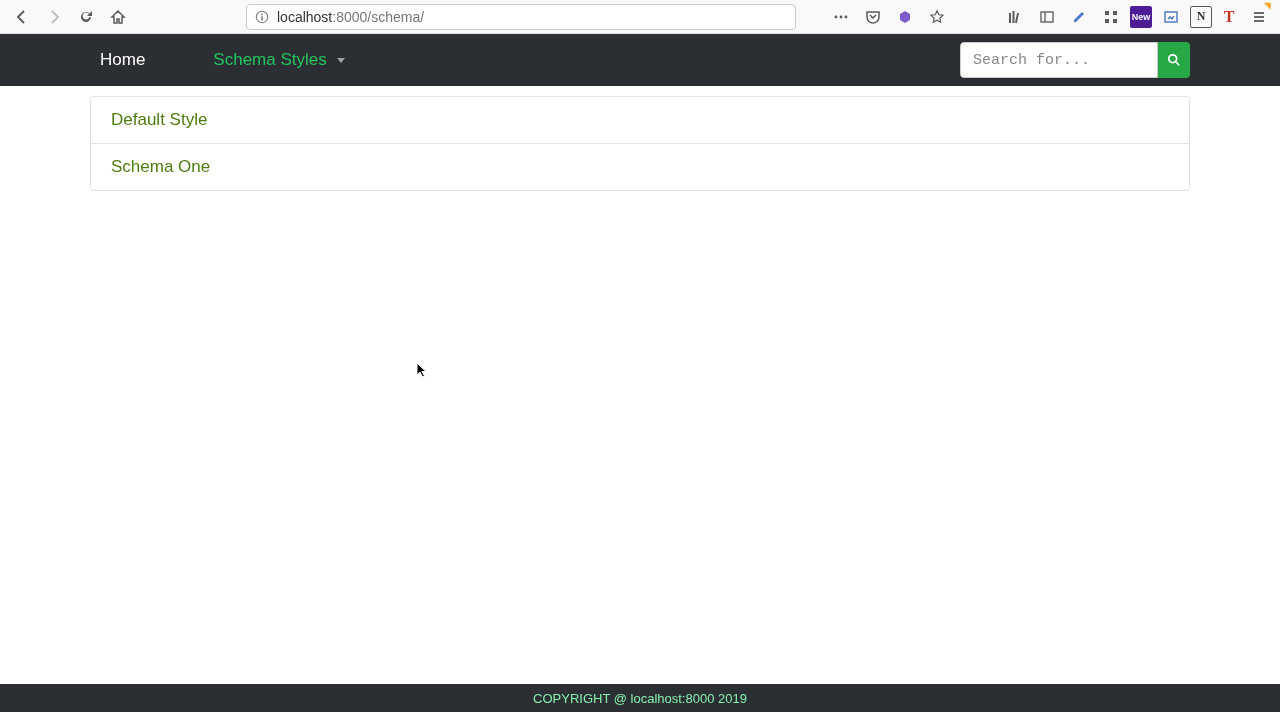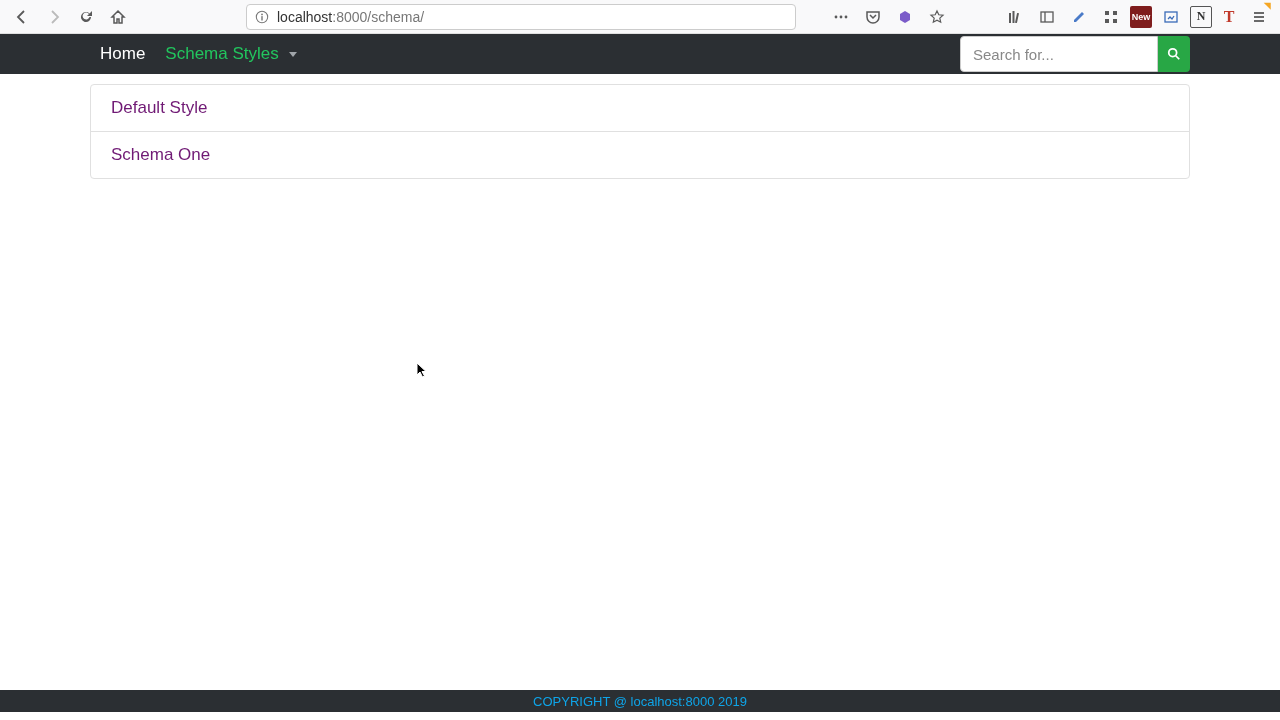--- a/index.html
+++ b/index.html
@@ -9,45 +9,45 @@
     .browser-chrome { height: 34px; background: #f9f9fa; border-bottom: 1px solid #e0e0e0; display: flex; align-items: center; padding: 0 8px; gap: 4px; }
     .chrome-btn { width: 28px; height: 28px; display: flex; align-items: center; justify-content: center; border-radius: 4px; color: #5a5a5a; cursor: pointer; }
     .chrome-btn.disabled { color: #bbb; }
     .chrome-btn svg { width: 16px; height: 16px; }
     .chrome-urlbar { flex: 0 0 550px; height: 26px; background: #fff; border: 1px solid #ccc; border-radius: 4px; margin-left: 110px; display: flex; align-items: center; padding: 0 8px; gap: 8px; color: #555; font-size: 14px; }
     .chrome-urlbar .host { color: #333; }
     .chrome-urlbar .path { color: #777; }
     .chrome-right { margin-left: auto; display: flex; align-items: center; gap: 6px; }
     .chrome-right .chrome-btn { width: 26px; height: 26px; }
     .ext-icon { width: 22px; height: 22px; display: flex; align-items: center; justify-content: center; font-size: 12px; font-weight: bold; border-radius: 2px; }
-    .ext-new { background: #7f1d1d; color: #fff; font-size: 9px; padding: 1px 2px; }
+    .ext-new { background: #4c1d95; color: #fff; font-size: 9px; padding: 1px 2px; }
     .ext-n { border: 1px solid #555; color: #333; font-family: serif; }
     .ext-t { color: #c0392b; font-family: serif; font-size: 16px; }
     .ext-menu { position: relative; }
     .ext-menu::after { content: ''; position: absolute; top: -2px; right: -2px; width: 0; height: 0; border-left: 5px solid transparent; border-right: 5px solid transparent; border-bottom: 5px solid #f5a623; transform: rotate(45deg); }
 
     
-    .navbar { height: 40px; background: #2b2f33; display: flex; align-items: center; padding: 0 90px; }
+    .navbar { height: 52px; background: #2b2f33; display: flex; align-items: center; padding: 0 90px; gap: 48px; }
     .nav-link { color: #22c55e; font-size: 17px; padding: 8px 10px; cursor: pointer; display: flex; align-items: center; gap: 6px; }
     .nav-link.active { color: #fff; font-weight: 500; }
     .nav-caret { width: 0; height: 0; border-left: 4px solid transparent; border-right: 4px solid transparent; border-top: 5px solid #a0a5aa; margin-left: 4px; }
     .nav-search { margin-left: auto; display: flex; }
-    .search-input { width: 198px; height: 36px; border: 1px solid #ccc; border-radius: 4px 0 0 4px; padding: 0 12px; font-size: 15px; outline: none; }
+    .search-input { width: 198px; height: 36px; border: 1px solid #ccc; border-radius: 4px 0 0 4px; padding: 0 12px; font-size: 15px; outline: none; font-family: Liberation Mono, monospace; }
     .search-input::placeholder { color: #888; }
     .search-btn { width: 32px; height: 36px; background: #28a745; border: none; border-radius: 0 4px 4px 0; display: flex; align-items: center; justify-content: center; cursor: pointer; }
     .search-btn svg { width: 14px; height: 14px; fill: #fff; }
 
     
     .content { padding: 10px 90px; }
     .list-group { border: 1px solid #e0e0e0; border-radius: 4px; overflow: hidden; }
-    .list-item { padding: 13px 20px; color: #701a75; font-size: 17px; cursor: pointer; }
+    .list-item { padding: 13px 20px; color: #4d7c0f; font-size: 17px; cursor: pointer; }
     .list-item + .list-item { border-top: 1px solid #e0e0e0; }
 
     
-    .footer { position: absolute; bottom: 8px; left: 0; right: 0; height: 22px; background: #2b2f33; color: #0ea5e9; font-size: 13px; display: flex; align-items: center; justify-content: center; }
+    .footer { position: absolute; bottom: 8px; left: 0; right: 0; height: 28px; background: #2b2f33; color: #86efac; font-size: 13px; display: flex; align-items: center; justify-content: center; }
 
     
     .cursor { position: absolute; left: 416px; top: 362px; width: 12px; height: 18px; pointer-events: none; }
   </style>
 </head>
 <body>
 
 <div class="browser-chrome">
   <div class="chrome-btn">
     <svg viewBox="0 0 16 16">

